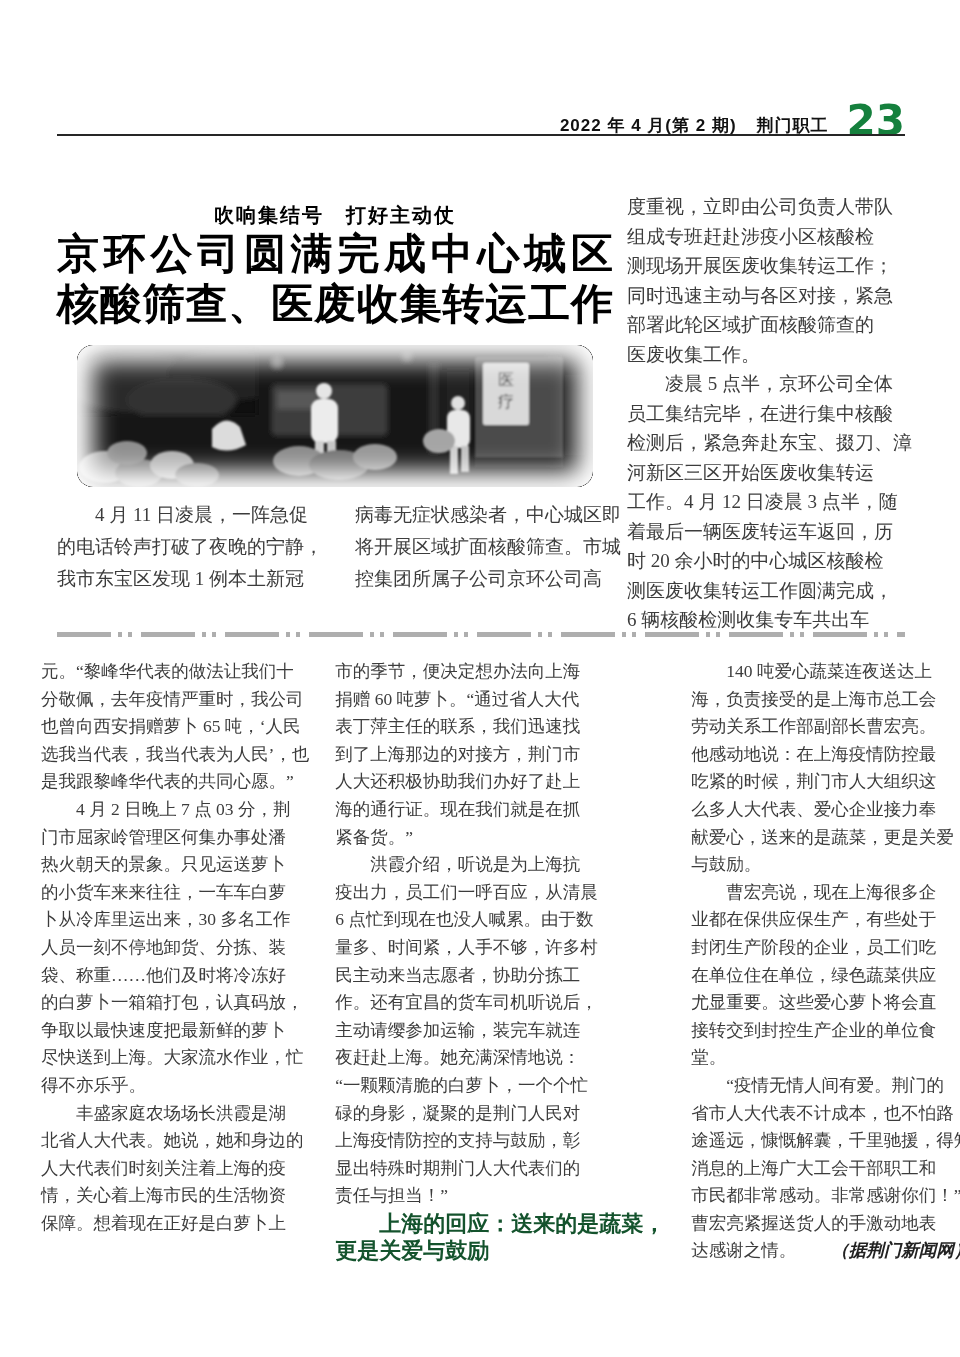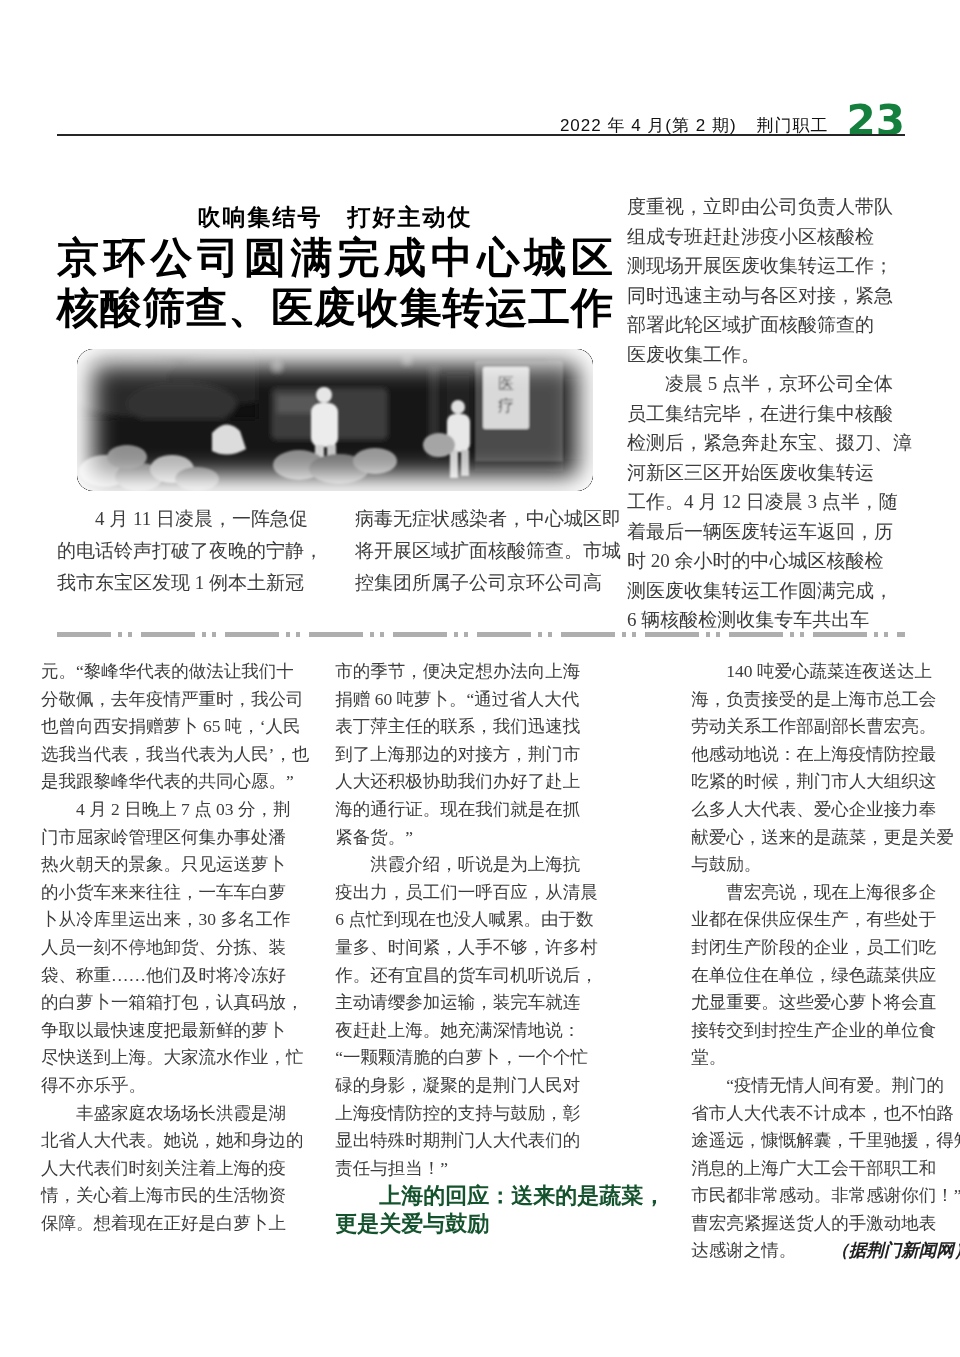--- a/index.html
+++ b/index.html
@@ -3,35 +3,35 @@
 <meta charset="utf-8">
 <style>
   html,body{margin:0;padding:0;background:#ffffff;}
   .page{
     position:relative;width:960px;height:1357px;background:#ffffff;overflow:hidden;
     font-family:"Liberation Serif",serif;color:#3c3c3c;
   }
   
   .header{position:absolute;top:96px;left:57px;right:55px;text-align:right;white-space:nowrap;}
   .header .issue,.header .mag{
-    font-family:"Liberation Sans",sans-serif;font-weight:400;font-size:17px;color:#111;
+    font-family:"Liberation Sans",sans-serif;font-weight:700;font-size:17px;color:#111;
     letter-spacing:1px;vertical-align:baseline;
   }
   .header .mag{margin-left:16px;}
   .header .pageno{
     font-family:"DejaVu Sans",sans-serif;font-weight:700;
     font-size:42px;color:#15803d;margin-left:14px;vertical-align:-4px;
   }
   .header-rule{position:absolute;top:134px;left:57px;right:55px;height:0;border-top:2px solid #262626;}
   
   .top-section{position:absolute;top:160px;left:57px;width:848px;display:grid;
     grid-template-columns:556px 278px;column-gap:14px;}
   .kicker{
     margin-top:42px;text-align:center;font-family:"Liberation Sans",sans-serif;
-    font-weight:700;font-size:23px;color:#000;letter-spacing:2px;
+    font-weight:700;font-size:20px;color:#000;letter-spacing:2px;
   }
   .title{color:#000;}
   .title-line{
     font-family:"Liberation Serif",serif;font-weight:900;font-size:42px;line-height:50px;
     text-align:justify;text-align-last:justify;letter-spacing:0;
   }
   .photo-wrap{position:relative;width:516px;height:142px;margin:16px auto 0;border-radius:16px;overflow:hidden;background:#101010;}
   .photo-wrap svg{display:block;}
   .photo-fade{position:absolute;inset:0;border-radius:16px;box-shadow:inset 0 0 24px 16px #ffffff;pointer-events:none;}
   .under-photo{display:grid;grid-template-columns:1fr 1fr;column-gap:32px;margin-top:12px;}
@@ -198,20 +198,21 @@
           <div class="line">捐赠 60 吨萝卜。“通过省人大代</div>
           <div class="line">表丁萍主任的联系，我们迅速找</div>
           <div class="line">到了上海那边的对接方，荆门市</div>
           <div class="line">人大还积极协助我们办好了赴上</div>
           <div class="line">海的通行证。现在我们就是在抓</div>
           <div class="line">紧备货。”</div>
           <div class="line">　　洪霞介绍，听说是为上海抗</div>
           <div class="line">疫出力，员工们一呼百应，从清晨</div>
           <div class="line">6 点忙到现在也没人喊累。由于数</div>
           <div class="line">量多、时间紧，人手不够，许多村</div>
+          <div class="line">民主动来当志愿者，协助分拣工</div>
           <div class="line">作。还有宜昌的货车司机听说后，</div>
           <div class="line">主动请缨参加运输，装完车就连</div>
           <div class="line">夜赶赴上海。她充满深情地说：</div>
           <div class="line">“一颗颗清脆的白萝卜，一个个忙</div>
           <div class="line">碌的身影，凝聚的是荆门人民对</div>
           <div class="line">上海疫情防控的支持与鼓励，彰</div>
           <div class="line">显出特殊时期荆门人大代表们的</div>
           <div class="line">责任与担当！”</div>
         </div>
       <div class="subhead">

